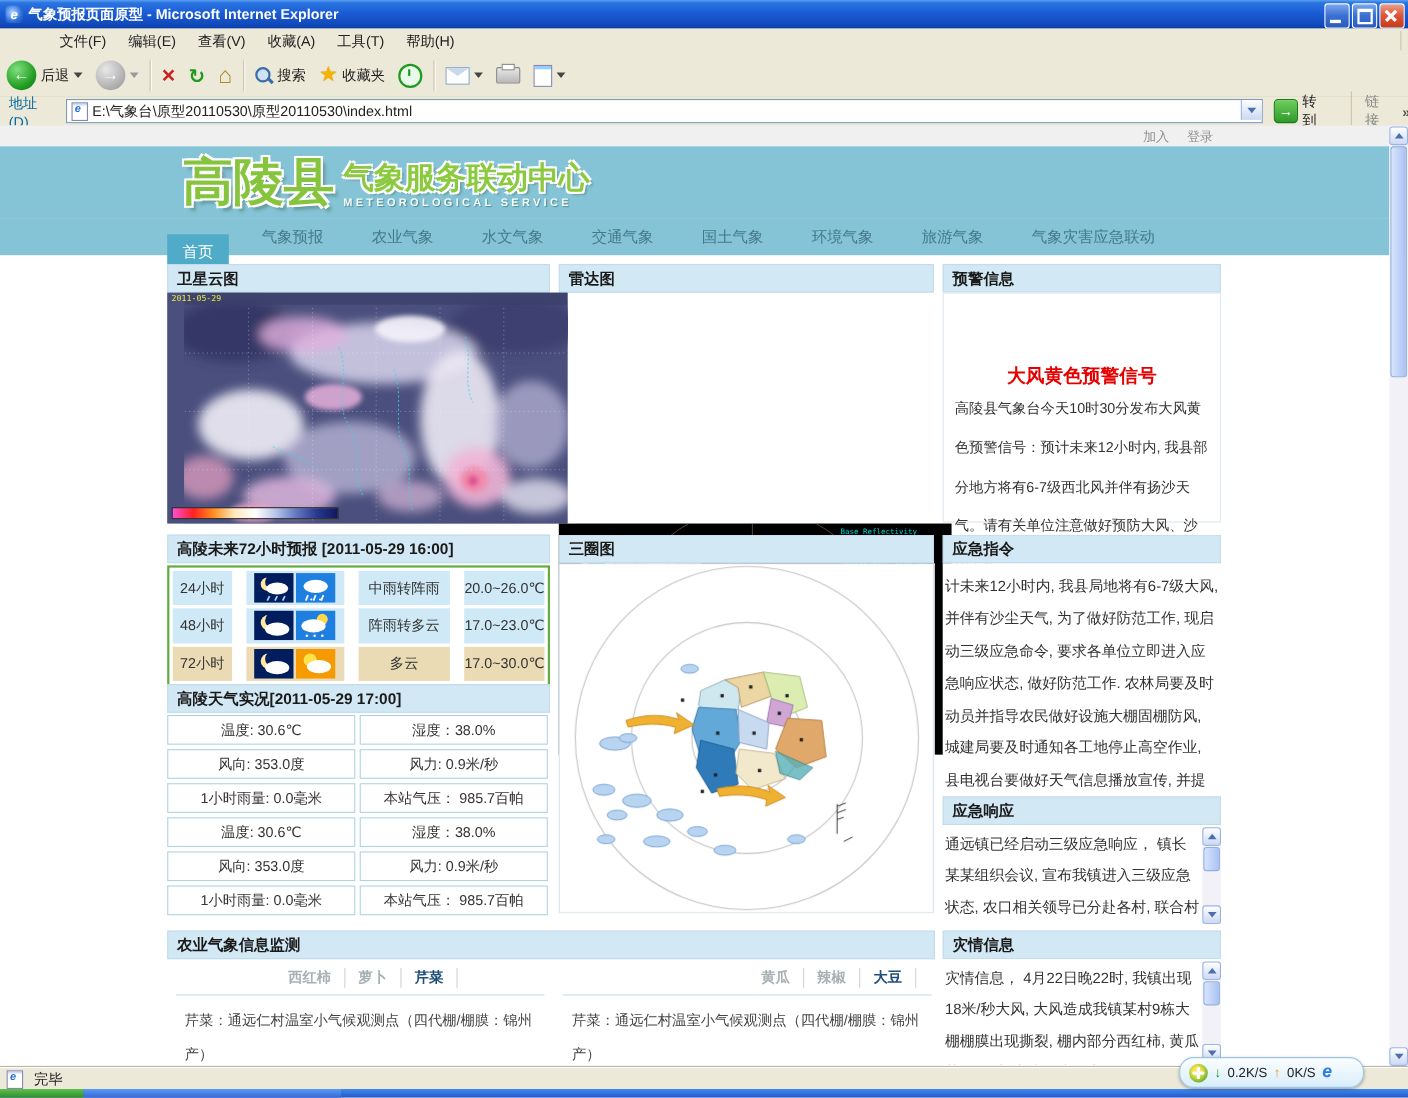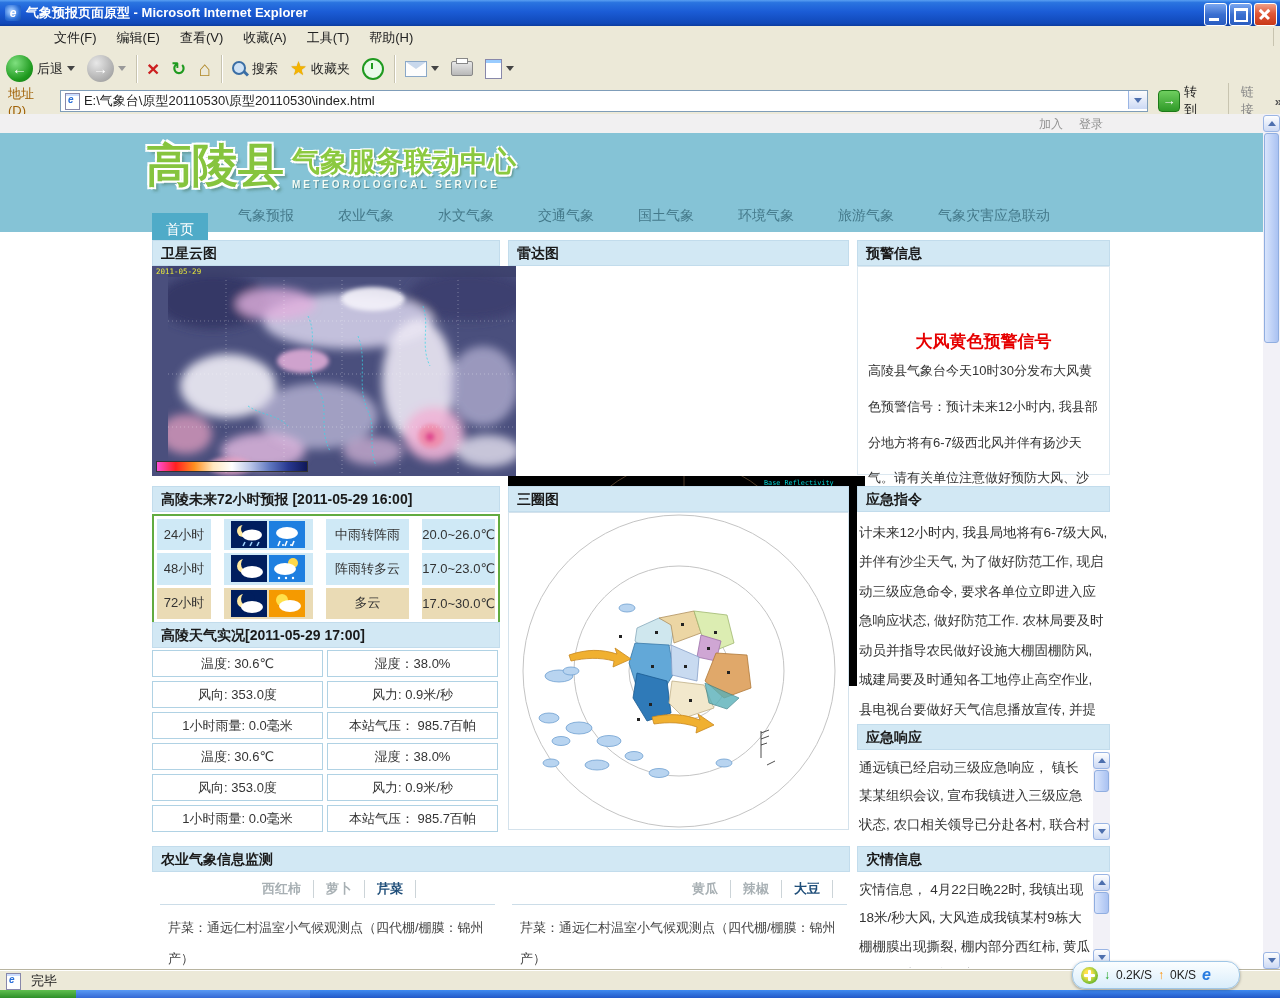--- a/index.html
+++ b/index.html
@@ -42,36 +42,36 @@
   .star{color:#f4b400;font-size:19px;text-shadow:0 0 1px #c88a00;}
   .clocki{width:18px;height:18px;border-radius:50%;border:2px solid #1f9a1f;background:#eafaea;position:relative;}
   .clocki:before{content:"";position:absolute;left:7px;top:3px;width:2px;height:6px;background:#1f9a1f;}
   .envel{width:20px;height:14px;background:#fdfdfd;border:1px solid #8aa8c8;position:relative;}
   .envel:before{content:"";position:absolute;left:0;top:0;border-left:10px solid transparent;border-right:10px solid transparent;border-top:7px solid #c8d8ec;}
   .printi{width:20px;height:13px;background:linear-gradient(#e8e8e8,#b8b8b8);border:1px solid #888;border-radius:2px;position:relative;}
   .printi:before{content:"";position:absolute;left:4px;top:-4px;width:10px;height:4px;background:#fff;border:1px solid #888;}
   .editi{width:15px;height:18px;background:#fff;border:1px solid #88a;box-shadow:inset 0 3px 0 #9cf;}
   .addressbar{position:absolute;left:0;top:88px;width:1280px;height:26px;background:#ece9d8;
     display:flex;align-items:center;font-size:13px;color:#222;border-bottom:1px solid #b8b4a0;}
-  .addr-label{padding:0 8px;color:#a16207;}
+  .addr-label{padding:0 8px;color:#0369a1;}
   .addr-input{position:relative;height:20px;width:1090px;background:#fff;border:1px solid #7f9db9;
     display:flex;align-items:center;font-size:13px;}
   .page-ico{width:13px;height:15px;margin:0 4px;background:#fff;border:1px solid #88a;box-shadow:inset 0 2px 0 #cdf;position:relative;}
   .page-ico:after{content:"e";position:absolute;left:2px;top:0px;color:#2a6fd8;font-weight:bold;font-style:italic;font-size:10px;}
   .addr-drop{position:absolute;right:0;top:0;width:18px;height:18px;background:linear-gradient(180deg,#fdfdfd,#ccd9f4);border-left:1px solid #9ab5e4;display:flex;align-items:center;justify-content:center;}
   .go-btn{display:flex;align-items:center;gap:4px;margin-left:10px;}
   .go-sq{width:20px;height:20px;border-radius:4px;background:linear-gradient(180deg,#6fce5f,#2f9a28);border:1px solid #1d7a18;color:#fff;font-weight:bold;text-align:center;line-height:20px;}
   .links-lbl{color:#888;margin-left:18px;padding-left:12px;border-left:1px solid #c8c4b0;}
   .chev{color:#555;font-weight:bold;margin-left:8px;letter-spacing:-2px;}
   
   .viewport{position:absolute;left:0;top:114px;width:1280px;height:856px;background:#fff;overflow:hidden;}
   .topstrip{position:absolute;left:0;top:0;width:1263px;height:19px;background:#f1f0f1;}
   .toplinks{position:absolute;right:160px;top:2px;color:#909090;font-size:12px;display:flex;gap:16px;}
   .siteheader{position:absolute;left:0;top:19px;width:1263px;height:66px;background:#85c3d6;}
-  .logo{position:absolute;left:146px;top:6px;display:flex;align-items:flex-start;}
+  .logo{position:absolute;left:166px;top:6px;display:flex;align-items:flex-start;}
   .logo-cn1{font-size:46px;line-height:52px;font-weight:bold;color:#86c43e;
     text-shadow:-2px -2px 0 #fff,2px -2px 0 #fff,-2px 2px 0 #fff,2px 2px 0 #fff,4px 4px 3px rgba(40,80,40,.35);}
   .logo-col{margin-left:8px;margin-top:8px;}
   .logo-cn2{font-size:28px;line-height:30px;font-weight:bold;color:#8bc93f;
     text-shadow:-1.5px -1.5px 0 #fff,1.5px -1.5px 0 #fff,-1.5px 1.5px 0 #fff,1.5px 1.5px 0 #fff,3px 3px 2px rgba(40,80,40,.35);}
   .logo-en{font-size:10px;font-weight:bold;letter-spacing:3px;color:#f4fbf4;text-shadow:1px 1px 1px rgba(0,60,60,.4);margin-top:2px;}
   .navbar{position:absolute;left:0;top:85px;width:1263px;height:33px;background:#85c3d6;display:flex;padding-left:152px;box-sizing:border-box;}
   .nav-item{height:33px;line-height:33px;padding:0 14px;margin-right:16px;font-size:14px;color:#44798a;white-space:nowrap;}
   .nav-item.active{background:#4fabc8;color:#fff;margin-top:14px;}
   

